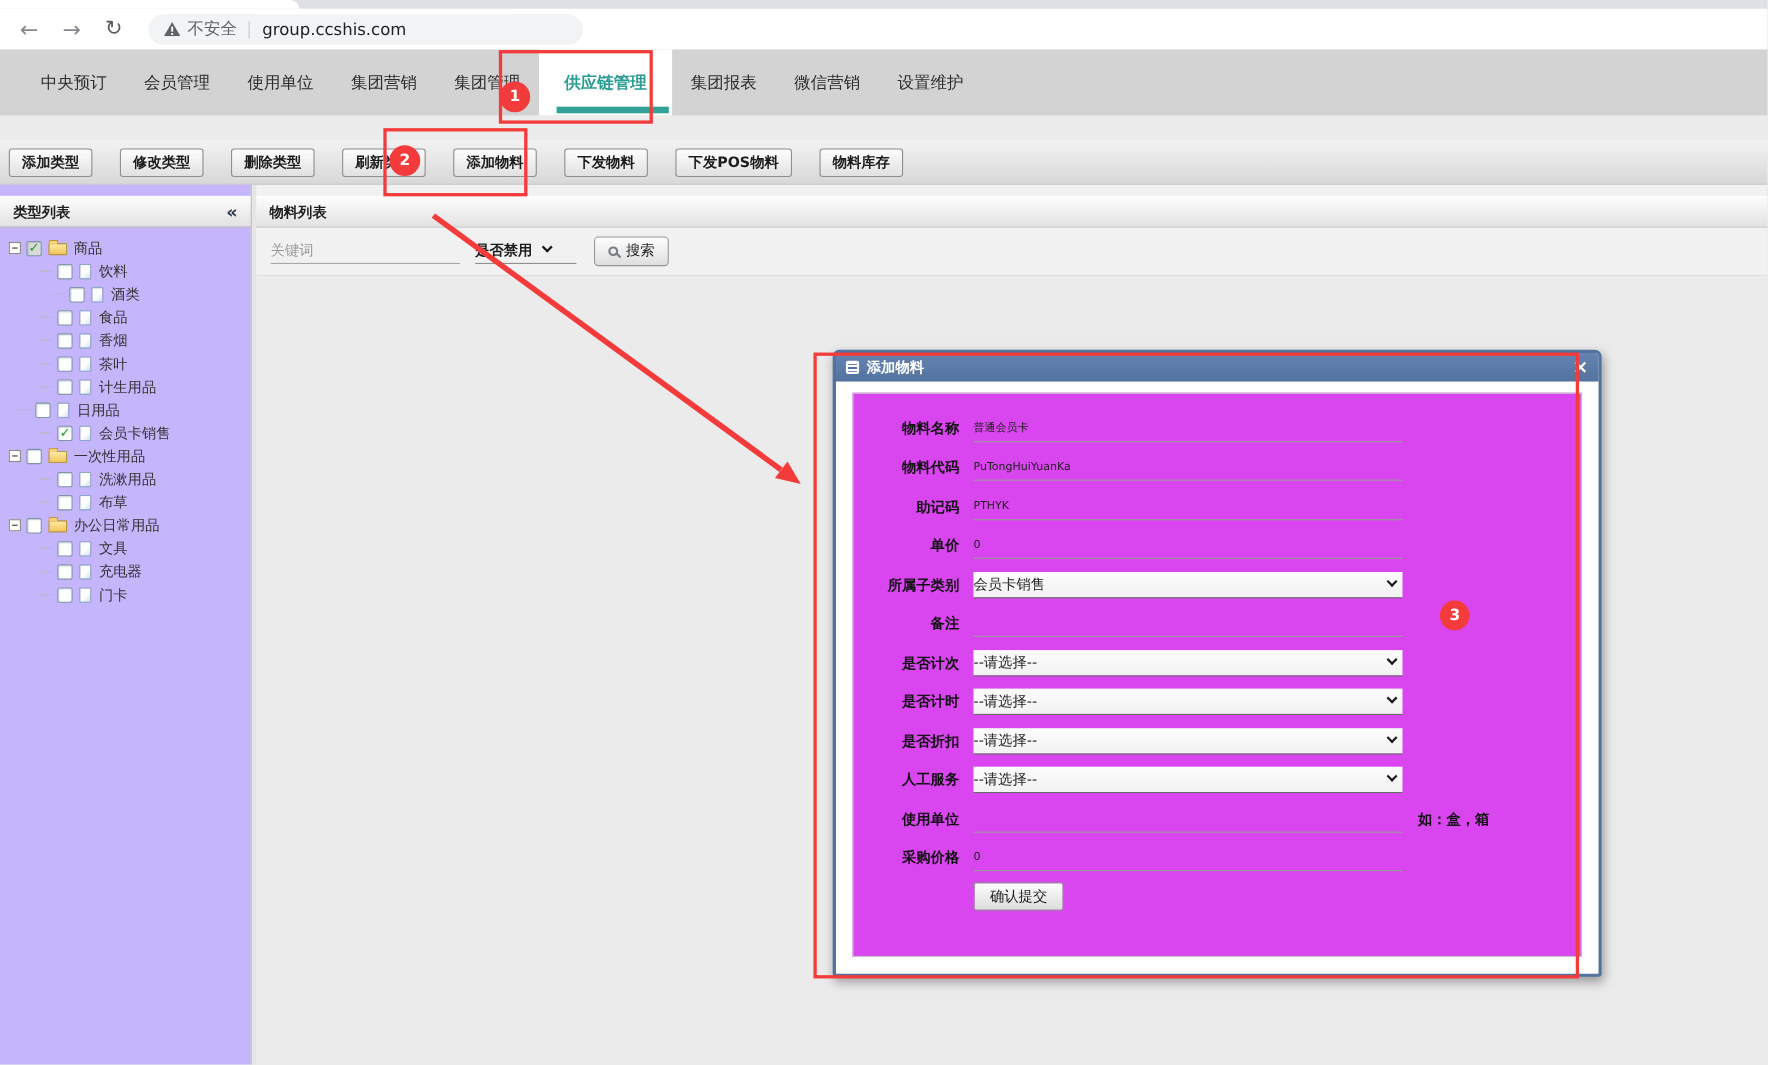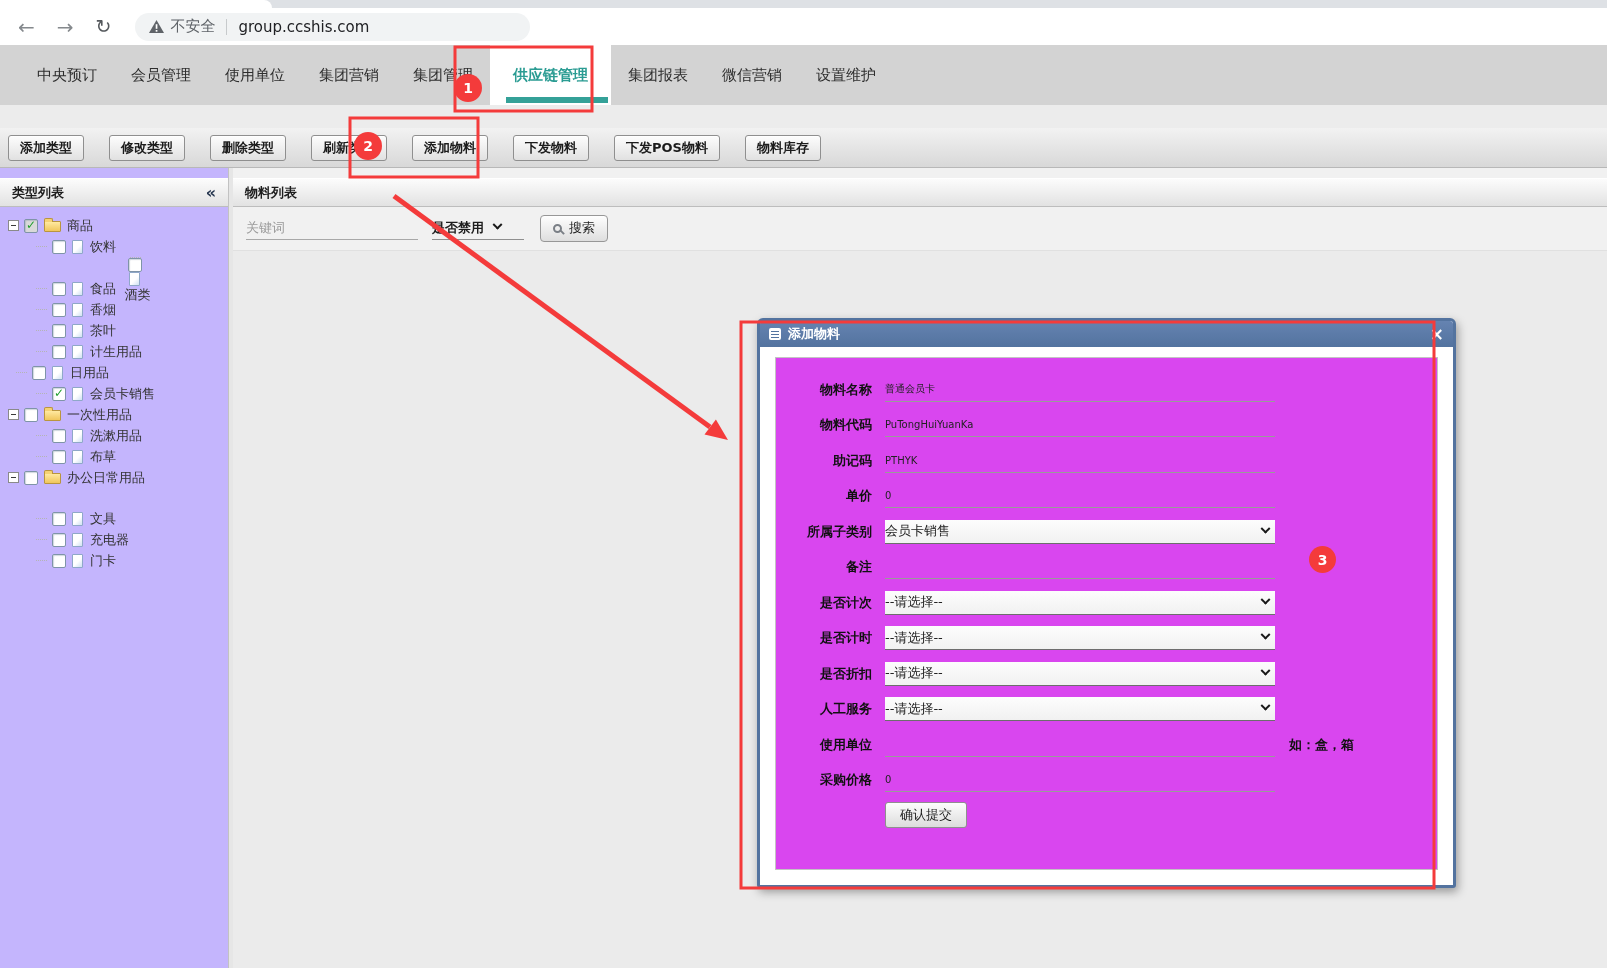--- a/index.html
+++ b/index.html
@@ -194,21 +194,21 @@
             <span class="cb checked partial"></span>
             <span class="ic-folder"></span>
             <span class="tlabel">商品</span>
           </div>
           <div class="trow" style="padding-left: 36px;">
             <span class="conn"></span>
             <span class="cb"></span>
             <span class="ic-file"></span>
             <span class="tlabel">饮料</span>
           </div>
-          <div class="trow" style="padding-left: 47px; flex-direction: column;">
+          <div class="trow" style="padding-left: 47px;">
             <span class="conn"></span>
             <span class="cb"></span>
             <span class="ic-file"></span>
             <span class="tlabel">酒类</span>
           </div>
           <div class="trow" style="padding-left: 36px;">
             <span class="conn"></span>
             <span class="cb"></span>
             <span class="ic-file"></span>
             <span class="tlabel">食品</span>
@@ -260,21 +260,21 @@
             <span class="cb"></span>
             <span class="ic-file"></span>
             <span class="tlabel">布草</span>
           </div>
           <div class="trow" style="padding-left: 8px;">
             <span class="toggle"></span>
             <span class="cb"></span>
             <span class="ic-folder"></span>
             <span class="tlabel">办公日常用品</span>
           </div>
-          <div class="trow" style="padding-left: 36px; margin-top: 20px;">
+          <div class="trow" style="padding-left: 36px;">
             <span class="conn"></span>
             <span class="cb"></span>
             <span class="ic-file"></span>
             <span class="tlabel">文具</span>
           </div>
           <div class="trow" style="padding-left: 36px;">
             <span class="conn"></span>
             <span class="cb"></span>
             <span class="ic-file"></span>
             <span class="tlabel">充电器</span>

